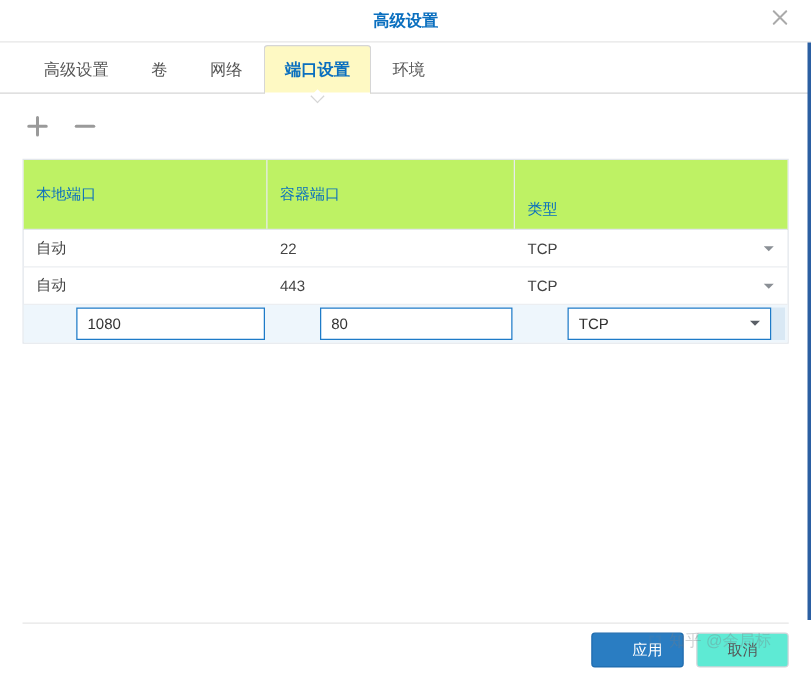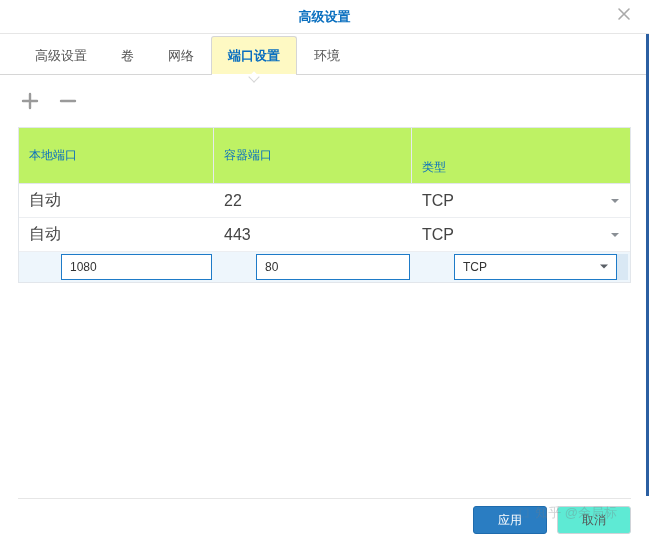--- a/index.html
+++ b/index.html
@@ -120,21 +120,21 @@
       display: flex;
       min-height: 28px;
       border-bottom: 1px solid #eceef1;
       align-items: stretch;
     }
     .tr:last-child { border-bottom: none; }
     .td {
       padding: 6px 10px;
       display: flex;
       align-items: center;
-      font-size: 16px;
+      font-size: 12px;
       color: #444;
       position: relative;
     }
     .td.type-cell { justify-content: space-between; padding-right: 10px; }
     .chevron {
       color: #8a8f95;
       display: flex;
       align-items: center;
     }
     .chevron svg { width: 10px; height: 10px; }
@@ -214,20 +214,21 @@
       cursor: pointer;
       display: inline-flex;
       align-items: center;
       justify-content: center;
       padding: 0 16px;
     }
     .btn-primary {
       background: #2a7dc2;
       color: #fff;
       border: 1px solid #1e6bad;
+      justify-content: flex-end;
     }
     .btn-default {
       background: #5eead4;
       color: #555;
       border: 1px solid #cfd3d8;
     }
     .watermark {
       position: absolute;
       right: 32px;
       bottom: 22px;

